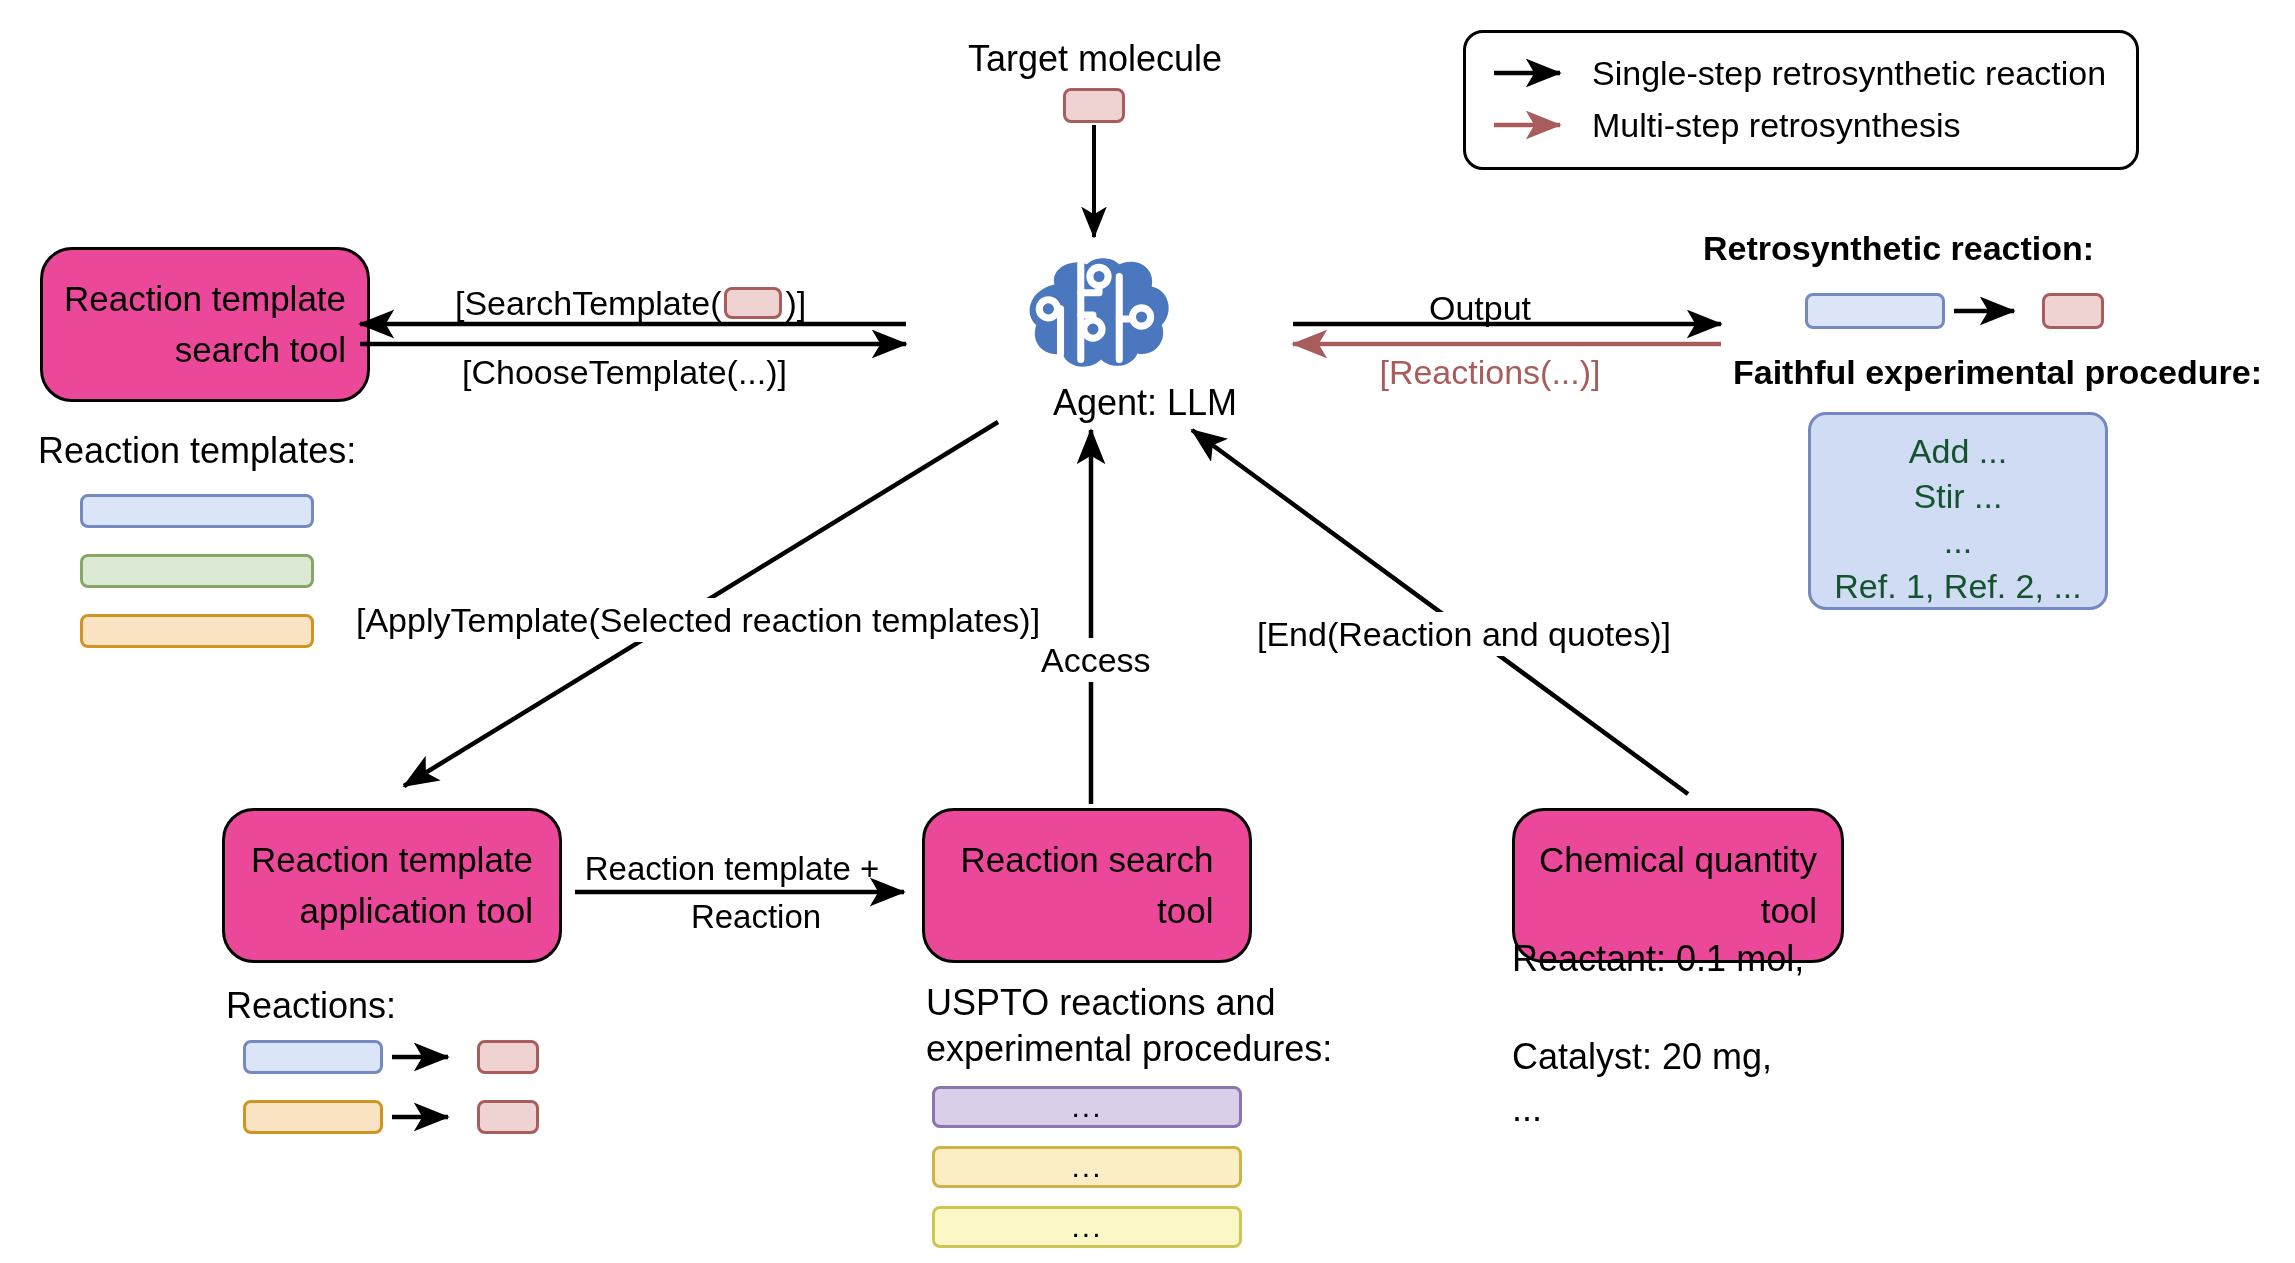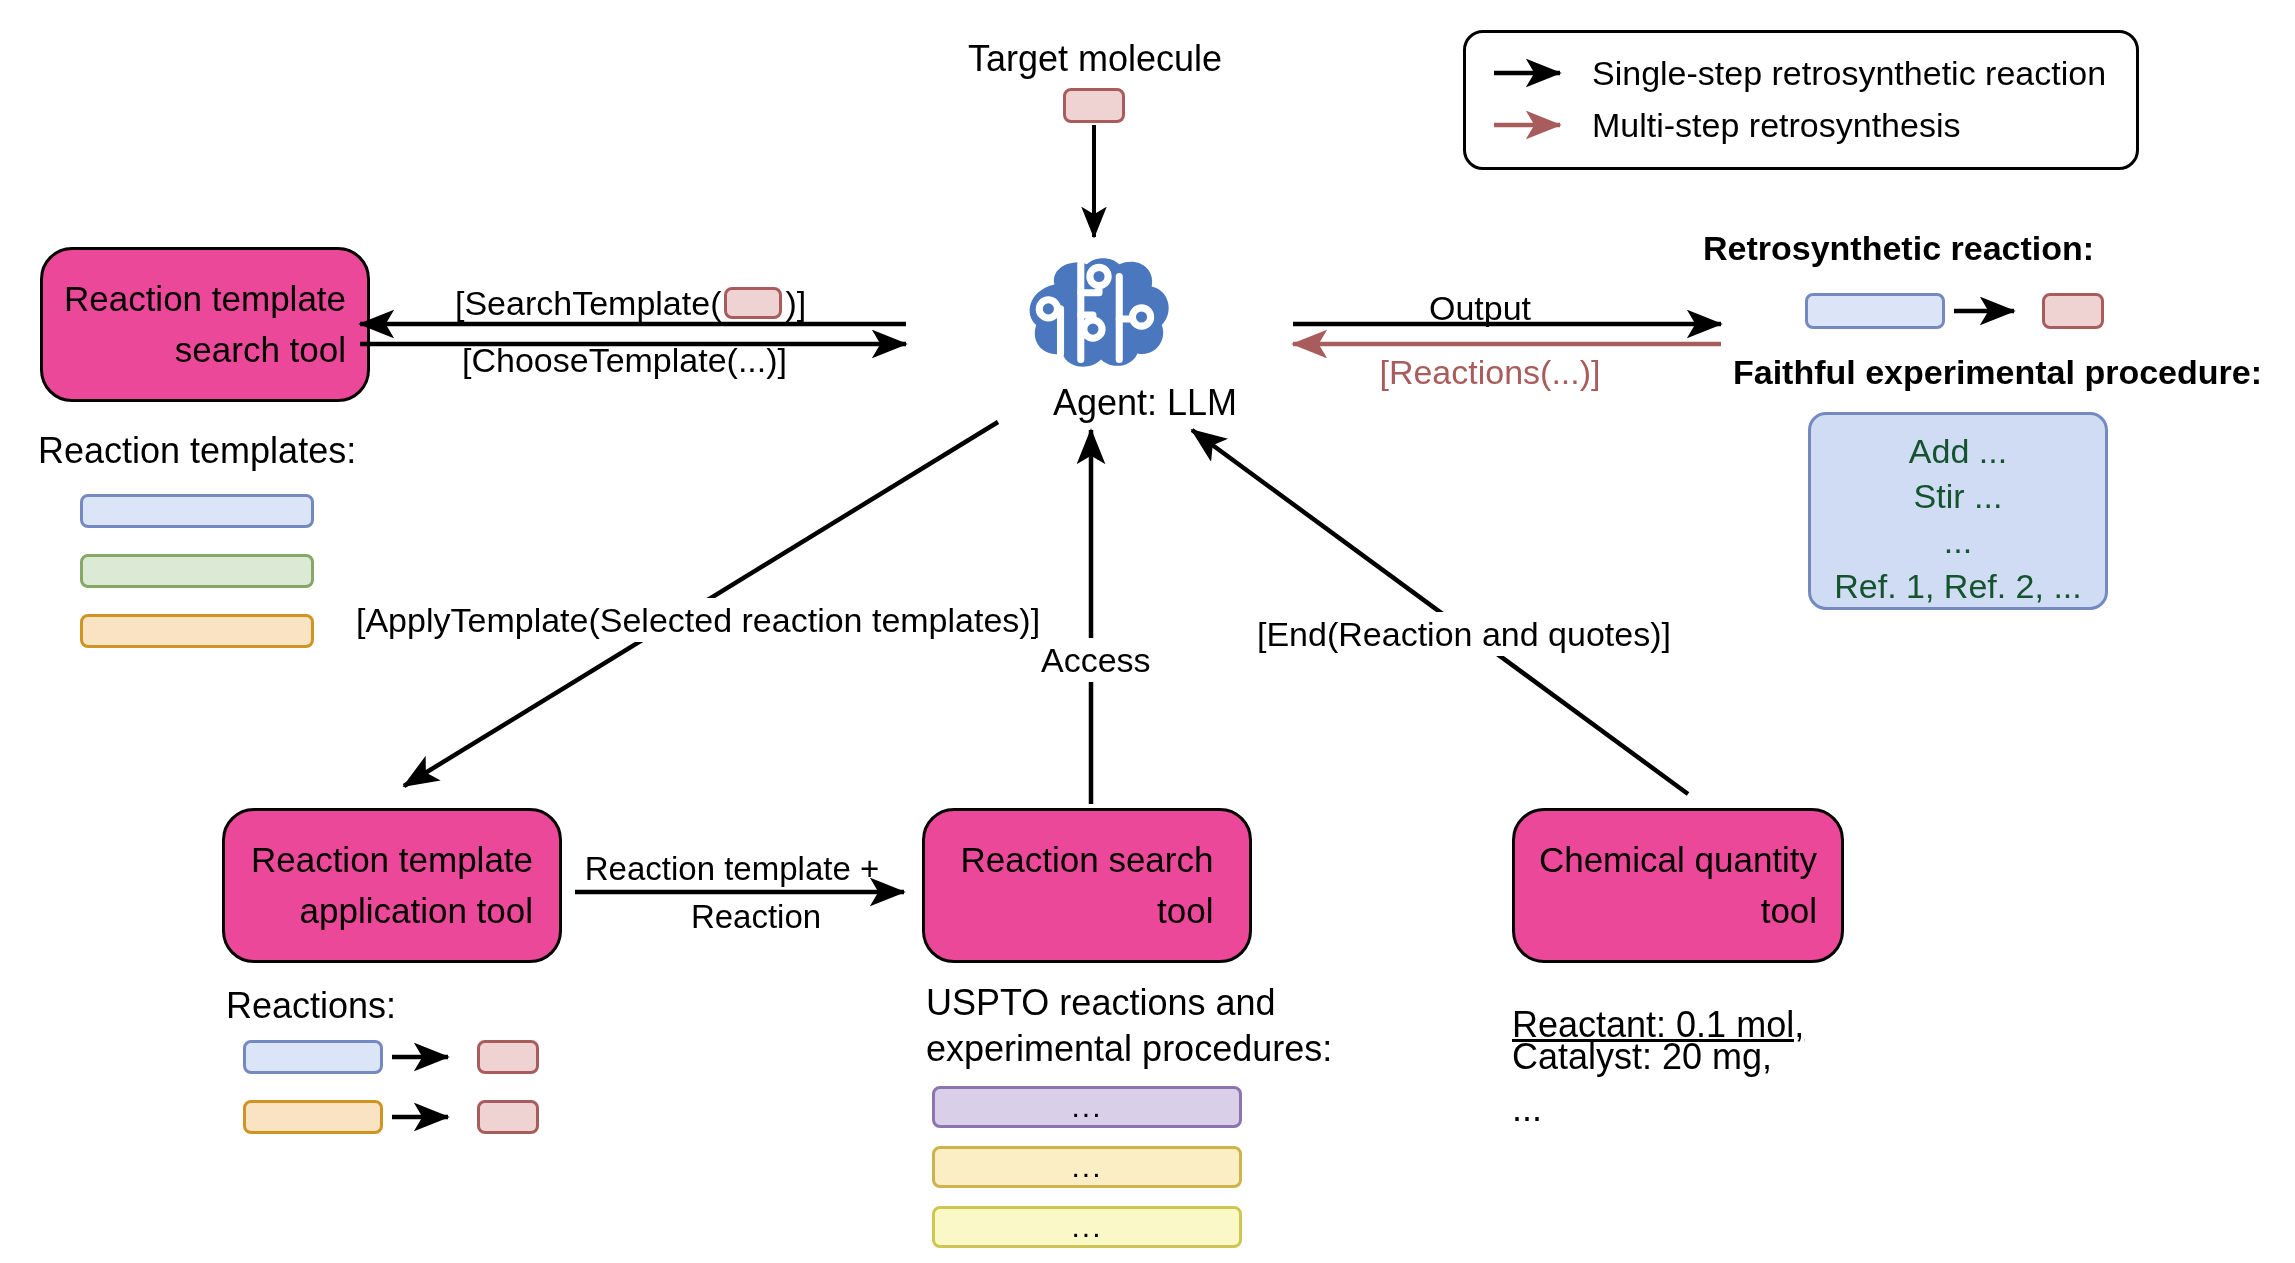--- a/index.html
+++ b/index.html
@@ -170,21 +170,21 @@
     <span class="chip chip-red" style="width:58px; height:32px; margin:0 3px;"></span>
     <span class="txt t-34">)]</span>
   </div>
 
   <svg class="abs" style="left:346px; top:316px; width:580px; height:44px;">
     <line x1="560" y1="8" x2="14" y2="8" stroke="#000" stroke-width="4.5" marker-end="url(#mk-blk)"></line>
   </svg>
   <svg class="abs" style="left:346px; top:336px; width:580px; height:44px;">
     <line x1="14" y1="8" x2="560" y2="8" stroke="#000" stroke-width="4.5" marker-end="url(#mk-blk)"></line>
   </svg>
-  <div class="abs txt t-34" style="left:462px; top:340px;text-align:center;">[ChooseTemplate(...)]</div>
+  <div class="abs txt t-34" style="left:462px; top:352px;text-align:center;">[ChooseTemplate(...)]</div>
 
   <div class="abs txt t-36" style="left:38px; top:430px;">Reaction templates:</div>
   <div class="abs chip chip-blue" style="left:80px; top:494px; width:234px; height:34px;"></div>
   <div class="abs chip chip-green" style="left:80px; top:554px; width:234px; height:34px;"></div>
   <div class="abs chip chip-orange" style="left:80px; top:614px; width:234px; height:34px;"></div>
 
   <svg class="abs" style="left:380px; top:408px; width:640px; height:400px;">
     <line x1="618" y1="14" x2="24" y2="378" stroke="#000" stroke-width="4.5" marker-end="url(#mk-blk)"></line>
   </svg>
   <div class="abs txt t-34" style="left:352px; top:598px; background:#fff; padding:2px 4px;">[ApplyTemplate(Selected reaction templates)]</div>
@@ -263,17 +263,17 @@
   </svg>
   <div class="abs chip chip-red" style="left:477px; top:1100px; width:62px; height:34px;"></div>
 
   <div class="abs txt t-36" style="left:926px; top:982px;">USPTO reactions and</div>
   <div class="abs txt t-36" style="left:926px; top:1028px;">experimental procedures:</div>
 
   <div class="abs chip chip-purple chip-ellipsis" style="left:932px; top:1086px; width:310px; height:42px;">...</div>
   <div class="abs chip chip-yellow1 chip-ellipsis" style="left:932px; top:1146px; width:310px; height:42px;">...</div>
   <div class="abs chip chip-yellow2 chip-ellipsis" style="left:932px; top:1206px; width:310px; height:42px;">...</div>
 
-  <div class="abs txt t-36" style="left:1512px; top:1004px;text-decoration:underline;">Reactant: 0.1 mol,</div>
+  <div class="abs txt t-36" style="left:1512px; top:938px;">Reactant: 0.1 mol,</div>
   <div class="abs txt t-36" style="left:1512px; top:1036px;">Catalyst: 20 mg,</div>
   <div class="abs txt t-36" style="left:1512px; top:1088px;">...</div>
 
 </div>
 
 </body></html>

